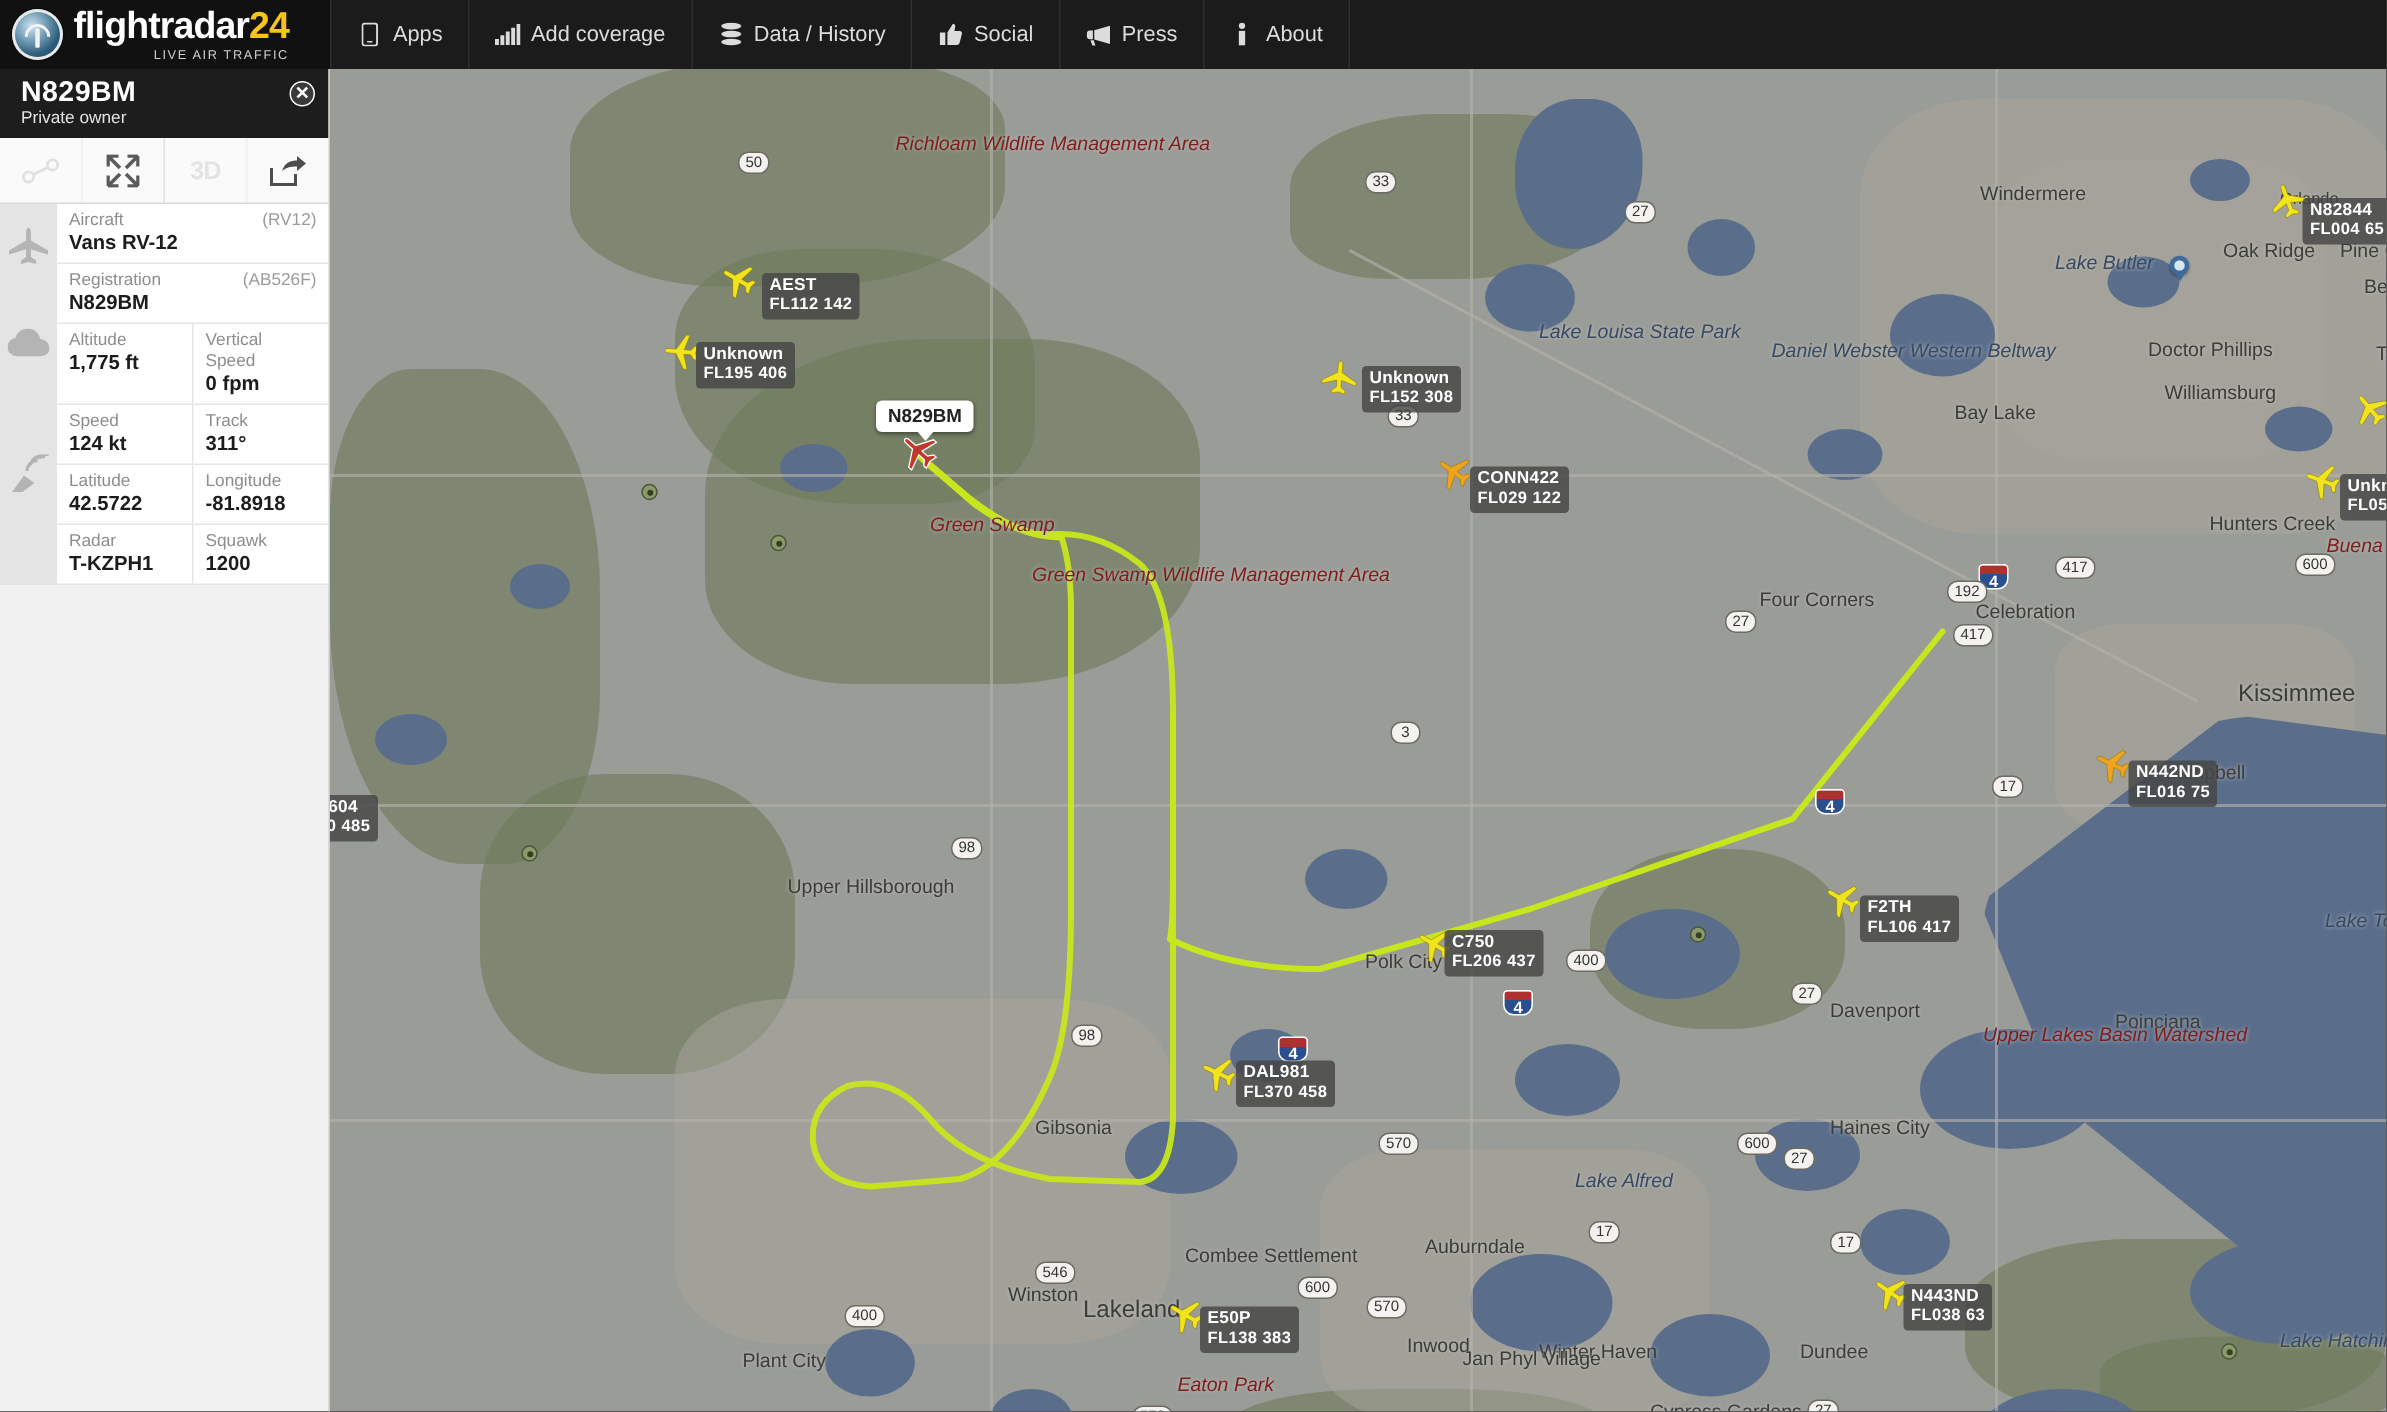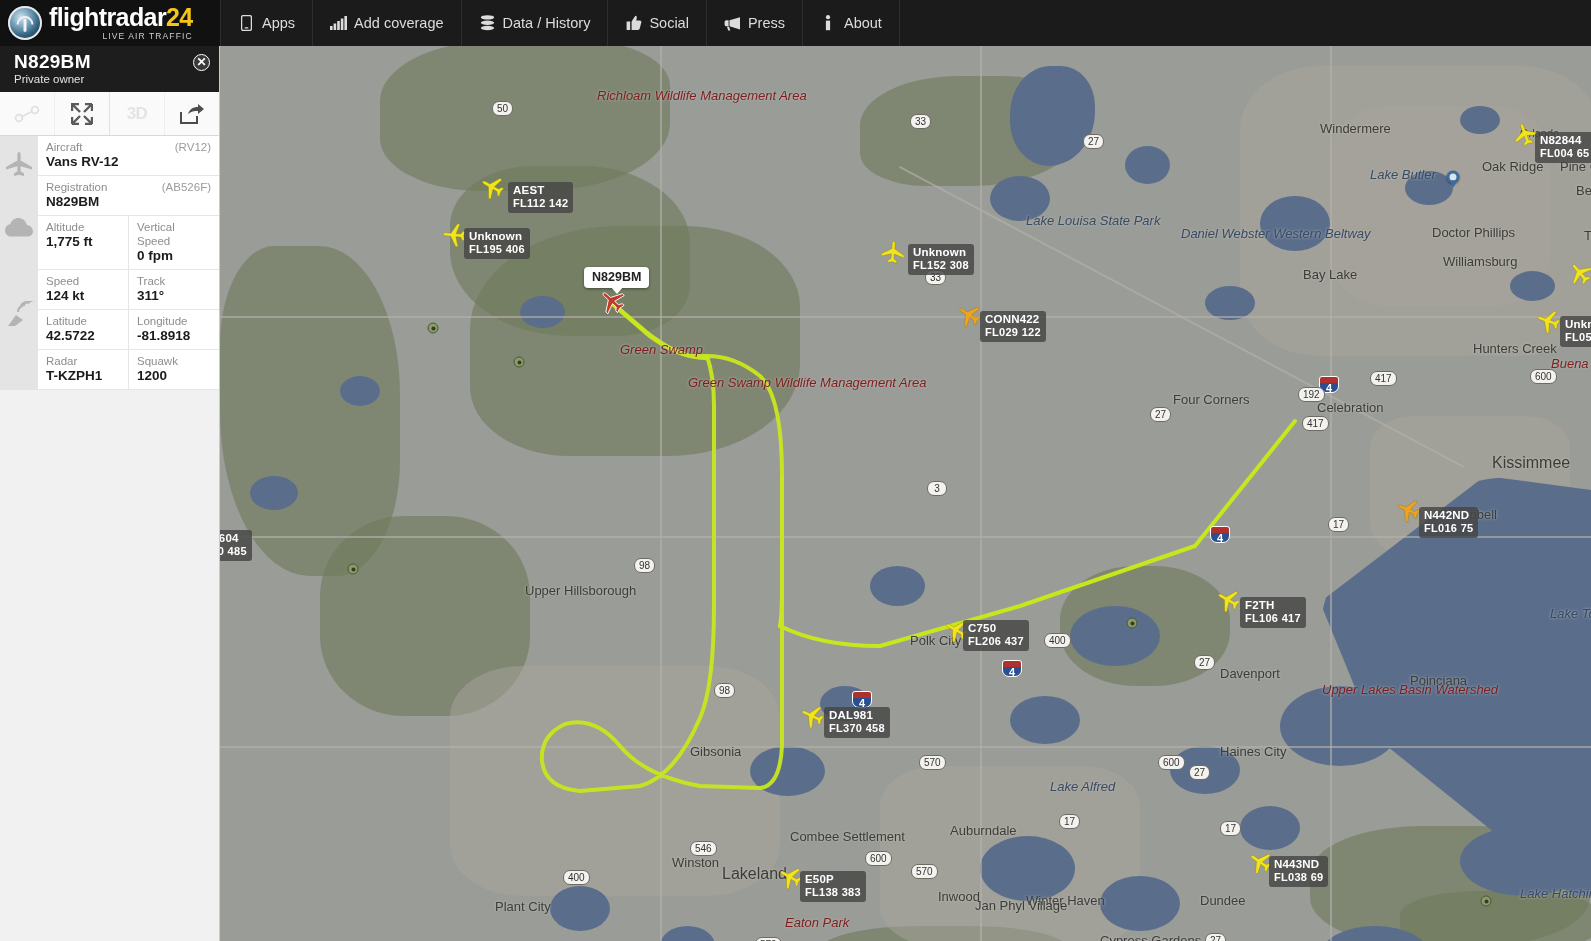--- a/index.html
+++ b/index.html
@@ -510,21 +510,21 @@
         <div class="ac">
           <div class="ac-ico" style="left: 592px; top: 672px;"><svg width="24" height="24" viewBox="0 0 24 24" style="transform:rotate(295deg)">
               <path d="M12 1.2c-0.9 0-1.5 1.1-1.5 3v4.6L0.6 14.6v2.4l9.9-3v4.6L7.5 20.8V23L12 21.8 16.5 23v-2.2l-3-2.2v-4.6l9.9 3v-2.4l-9.9-5.8V4.2c0-1.9-0.6-3-1.5-3z" fill="#f2e41c" stroke="#8a7a00" stroke-width="0.35"></path>
             </svg></div>
           <div class="ac-lbl" style="left: 604px; top: 661px;"><span>DAL981</span><span class="fl">FL370 458</span></div>
         </div>
         <div class="ac">
           <div class="ac-ico" style="left: 1040px; top: 818px;"><svg width="24" height="24" viewBox="0 0 24 24" style="transform:rotate(305deg)">
               <path d="M12 1.2c-0.9 0-1.5 1.1-1.5 3v4.6L0.6 14.6v2.4l9.9-3v4.6L7.5 20.8V23L12 21.8 16.5 23v-2.2l-3-2.2v-4.6l9.9 3v-2.4l-9.9-5.8V4.2c0-1.9-0.6-3-1.5-3z" fill="#f2e41c" stroke="#8a7a00" stroke-width="0.35"></path>
             </svg></div>
-          <div class="ac-lbl" style="left: 1049px; top: 810px;"><span>N443ND</span><span class="fl">FL038 69</span></div>
+          <div class="ac-lbl" style="left: 1049px; top: 810px;"><span>N443ND</span><span class="fl">FL038 63</span></div>
         </div>
         <div class="ac">
           <div class="ac-ico" style="left: 570px; top: 833px;"><svg width="24" height="24" viewBox="0 0 24 24" style="transform:rotate(300deg)">
               <path d="M12 1.2c-0.9 0-1.5 1.1-1.5 3v4.6L0.6 14.6v2.4l9.9-3v4.6L7.5 20.8V23L12 21.8 16.5 23v-2.2l-3-2.2v-4.6l9.9 3v-2.4l-9.9-5.8V4.2c0-1.9-0.6-3-1.5-3z" fill="#f2e41c" stroke="#8a7a00" stroke-width="0.35"></path>
             </svg></div>
           <div class="ac-lbl" style="left: 580px; top: 825px;"><span>E50P</span><span class="fl">FL138 383</span></div>
         </div>
         <div class="ac-lbl" style="left: -20px; top: 484px;"><span>L2604</span><span class="fl">040 485</span></div>
       </div>
     <div id="selected-layer">

